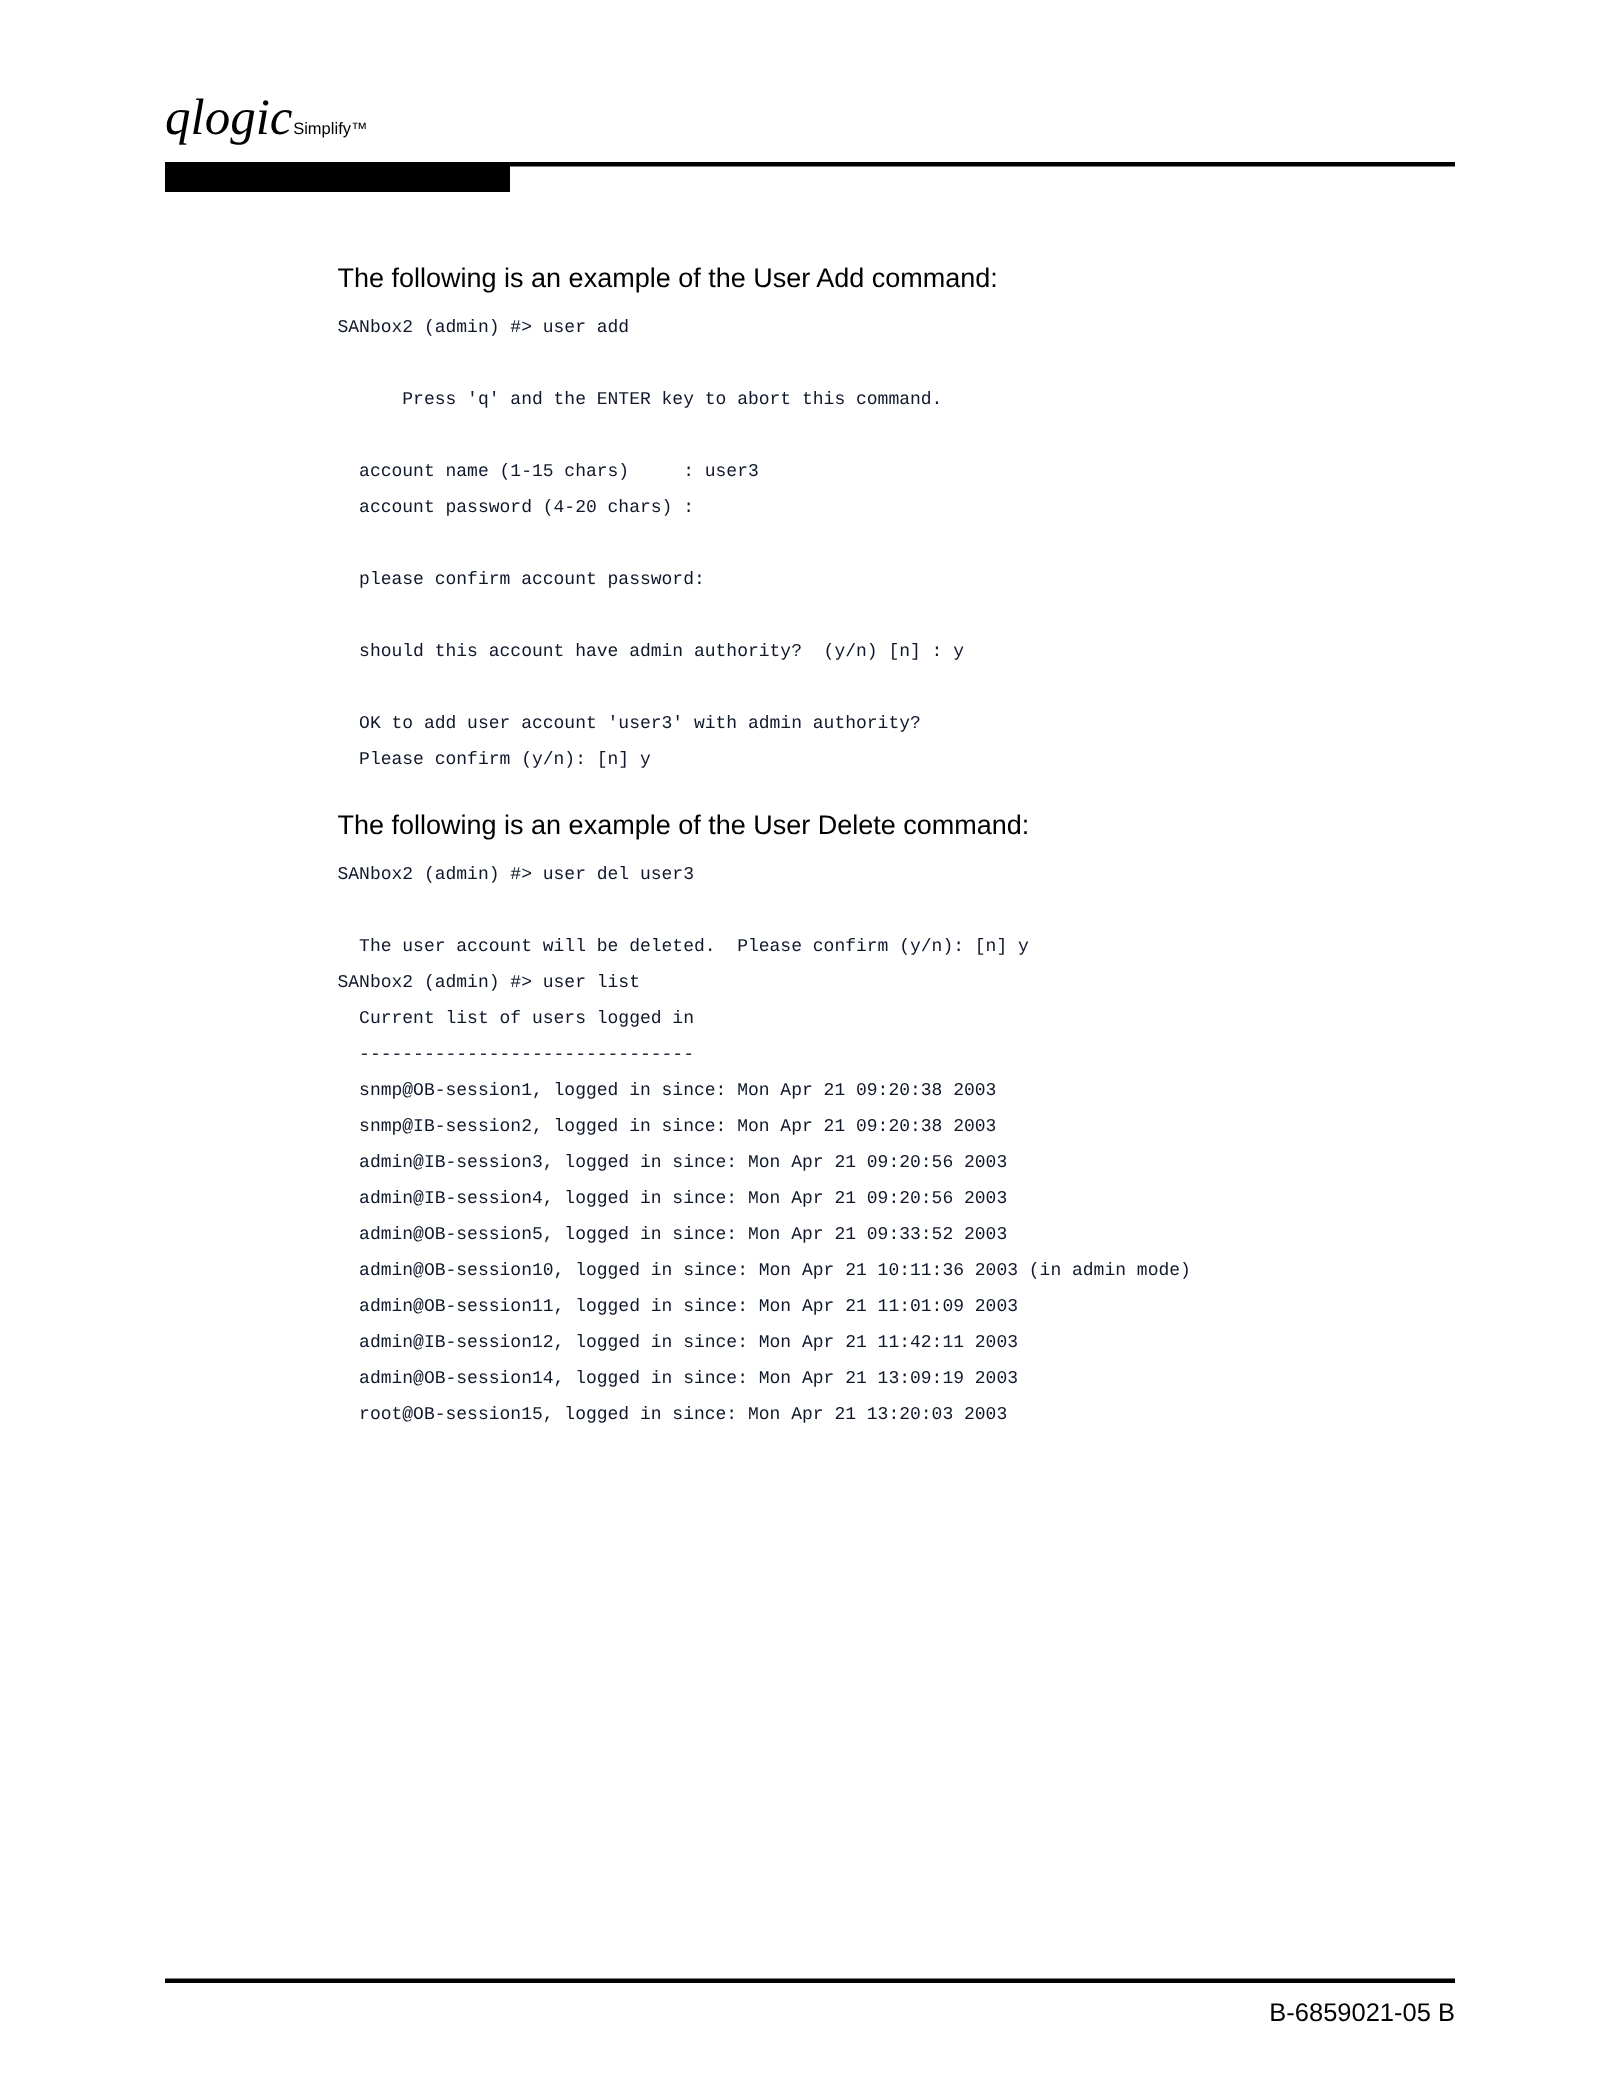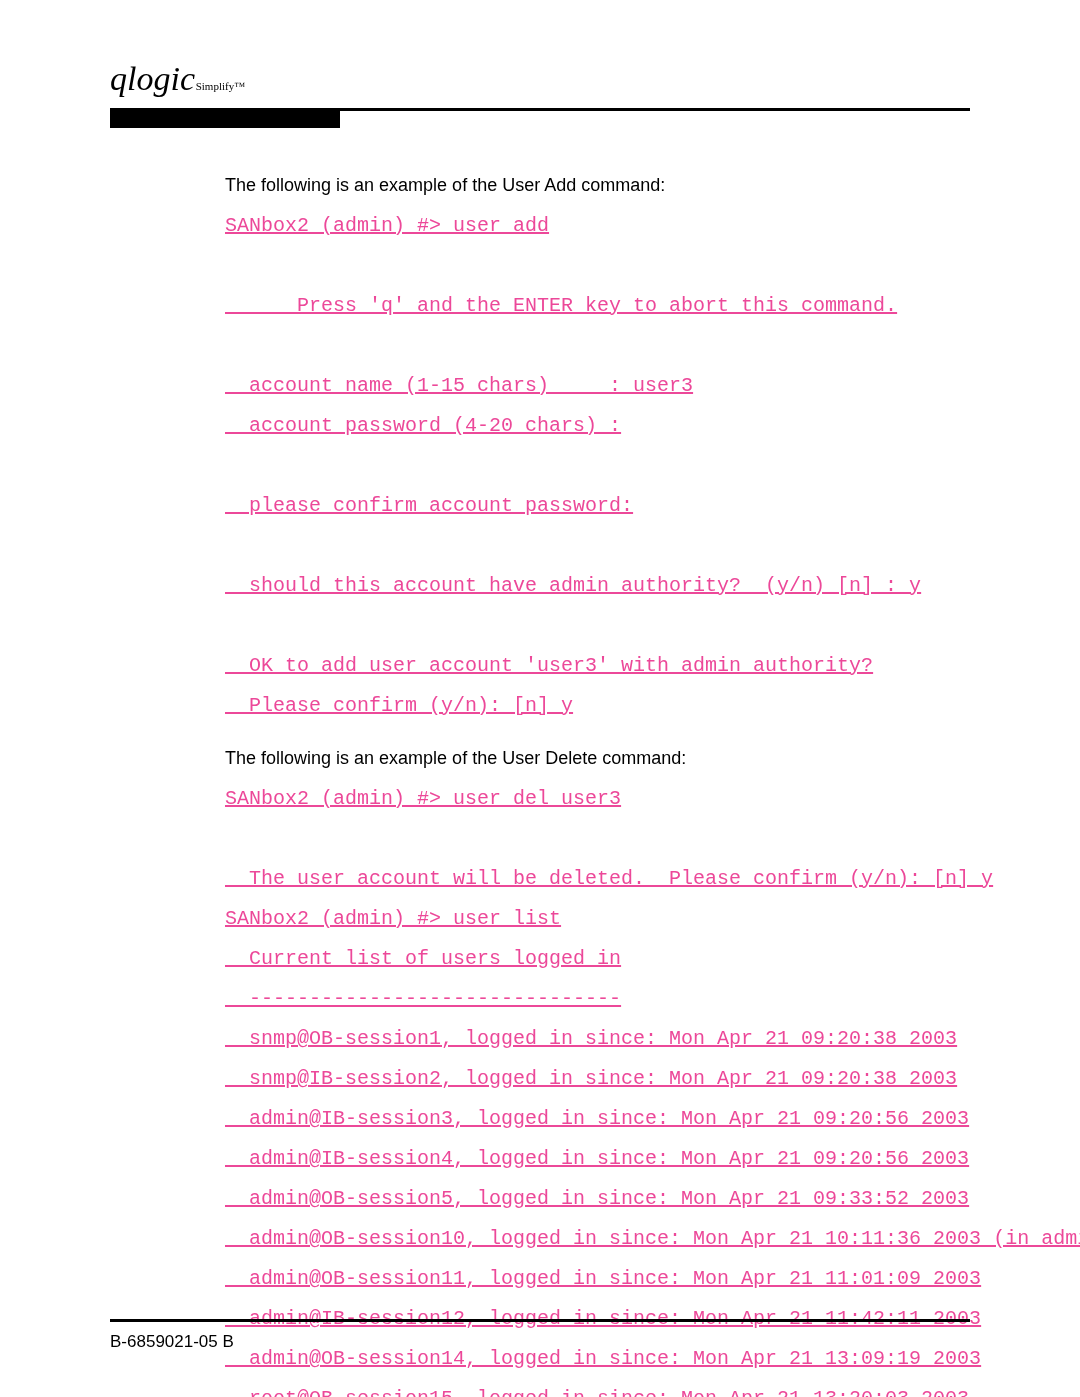--- a/index.html
+++ b/index.html
@@ -22,21 +22,21 @@
   }
   .header-left { font-size: 18px; line-height: 1.5; }
   .logo {
     font-family: 'Brush Script MT', cursive;
     font-style: italic;
     font-size: 34px;
     position: relative;
     padding-right: 50px;
   }
   .logo .simplify {
-    font-family: Liberation Serif, serif;
+    font-family: Liberation Sans, sans-serif;
     font-style: normal;
     font-size: 11px;
     position: absolute;
     right: 0;
     bottom: 6px;
   }
   .rule1 {
     border-top: 3px solid #000;
     margin-top: 8px;
   }
@@ -50,40 +50,39 @@
     padding-left: 115px;
     padding-top: 25px;
   }
   .intro {
     font-size: 18px;
     margin-bottom: 10px;
     margin-top: 22px;
   }
   pre.code {
     font-family: "Courier New", monospace;
-    font-size: 20px;
+    font-size: 12px;
     line-height: 2.0;
     white-space: pre;
-    color: #ec4899;
-    text-decoration: underline;
+    color: #0f172a;
   }
   .footer-rule {
     position: absolute;
     left: 110px;
     right: 110px;
     bottom: 75px;
     border-top: 3px solid #000;
   }
   .footer {
     position: absolute;
     left: 110px;
     right: 110px;
     bottom: 45px;
     display: flex;
-    justify-content: flex-start;
+    justify-content: flex-end;
     font-size: 17px;
   }
 </style>
 </head>
 <body>
 
 <div class="page">
   <div class="header">
     <div class="logo">
       <span>qlogic</span>

